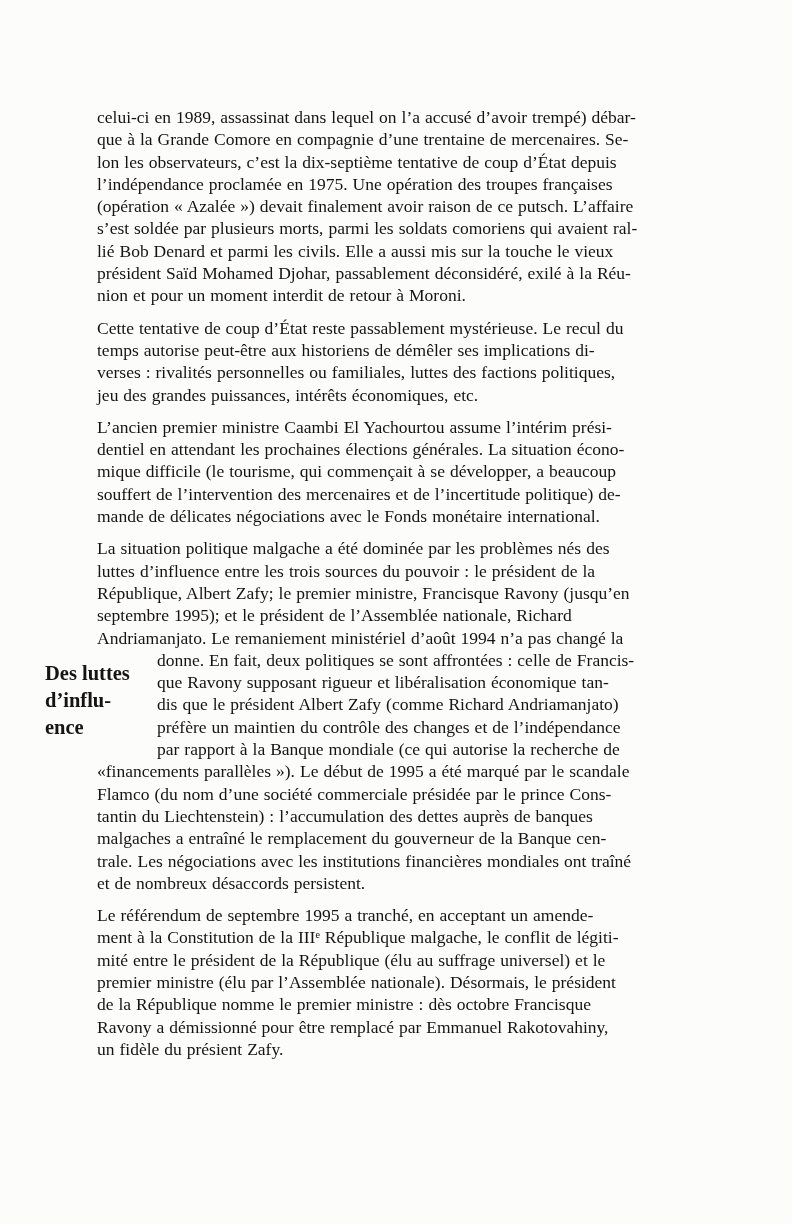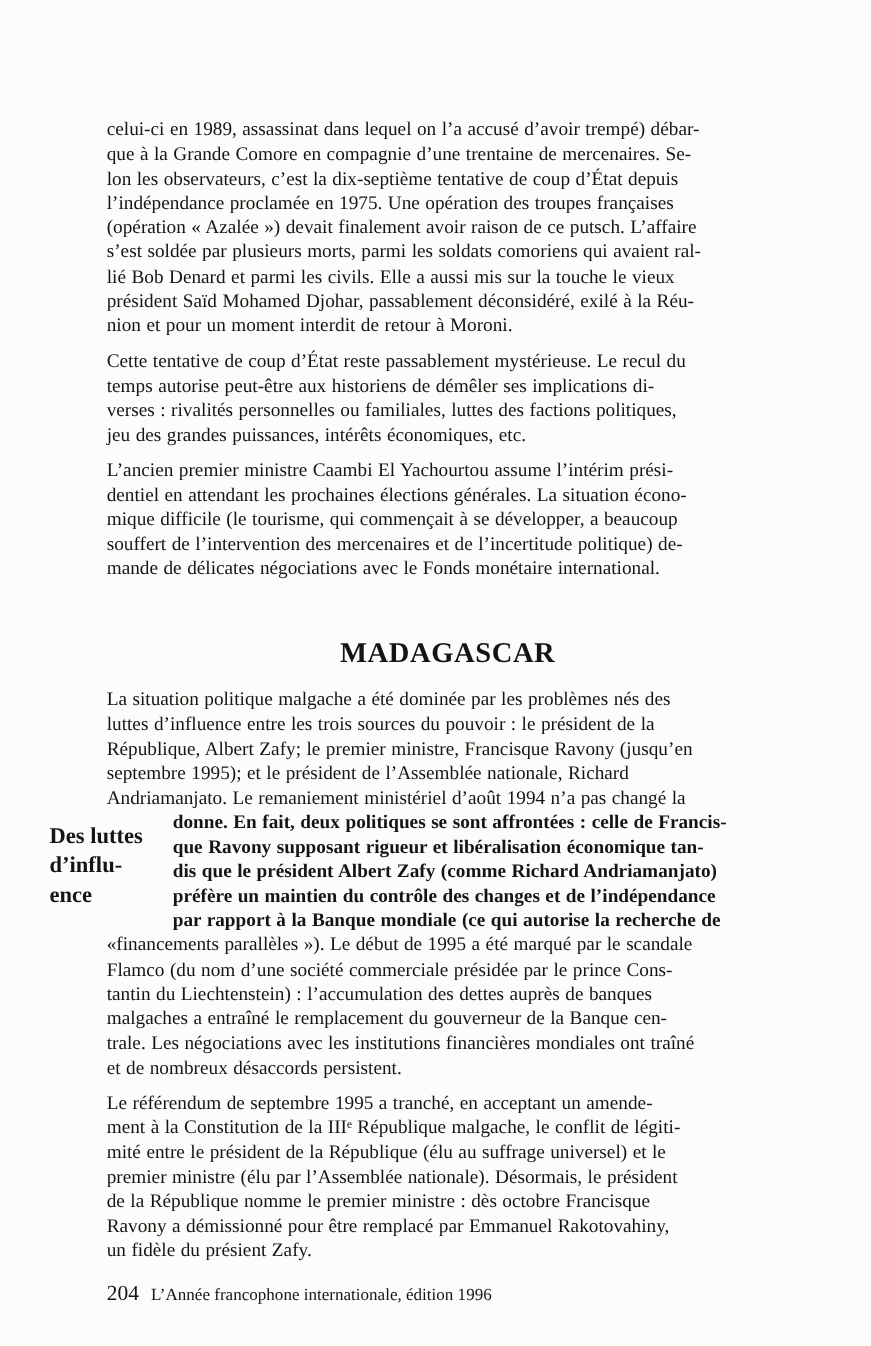--- a/index.html
+++ b/index.html
@@ -49,21 +49,20 @@
     font-weight: bold;
     letter-spacing: 0.5px;
     font-family: "Liberation Serif", "DejaVu Serif", serif;
   }
   .cutin-block {
     position: relative;
   }
   .cutin-block .body-text {
     margin: 0;
     padding-left: 60px;
-    font-weight: bold;
   }
   .intro-full {
     margin-bottom: 0 !important;
   }
   .margin-note {
     position: absolute;
     left: -52px;
     top: 11px;
     width: 116px;
     font-weight: bold;
@@ -108,21 +107,20 @@
 temps autorise peut-être aux historiens de démêler ses implications di-
 verses : rivalités personnelles ou familiales, luttes des factions politiques,
 jeu des grandes puissances, intérêts économiques, etc.</p>
 
     <p class="body-text">L’ancien premier ministre Caambi El Yachourtou assume l’intérim prési-
 dentiel en attendant les prochaines élections générales. La situation écono-
 mique difficile (le tourisme, qui commençait à se développer, a beaucoup
 souffert de l’intervention des mercenaires et de l’incertitude politique) de-
 mande de délicates négociations avec le Fonds monétaire international.</p>
 
-    <h1 class="section-heading">MADAGASCAR</h1>
 
     <p class="body-text intro-full">La situation politique malgache a été dominée par les problèmes nés des
 luttes d’influence entre les trois sources du pouvoir : le président de la
 République, Albert Zafy; le premier ministre, Francisque Ravony (jusqu’en
 septembre 1995); et le président de l’Assemblée nationale, Richard
 Andriamanjato. Le remaniement ministériel d’août 1994 n’a pas changé la</p>
 
     <div class="cutin-block">
       <div class="margin-note">Des luttes
 d’influ-
@@ -144,18 +142,14 @@
     <p class="body-text">Le référendum de septembre 1995 a tranché, en acceptant un amende-
 ment à la Constitution de la IIIᵉ République malgache, le conflit de légiti-
 mité entre le président de la République (élu au suffrage universel) et le
 premier ministre (élu par l’Assemblée nationale). Désormais, le président
 de la République nomme le premier ministre : dès octobre Francisque
 Ravony a démissionné pour être remplacé par Emmanuel Rakotovahiny,
 un fidèle du présient Zafy.</p>
 
   </div>
 
-  <div class="footer">
-    <span class="page-number">204</span>
-    <span class="book-title">L’Année francophone internationale, édition 1996</span>
-  </div>
 
 </div>
 
 </body></html>

